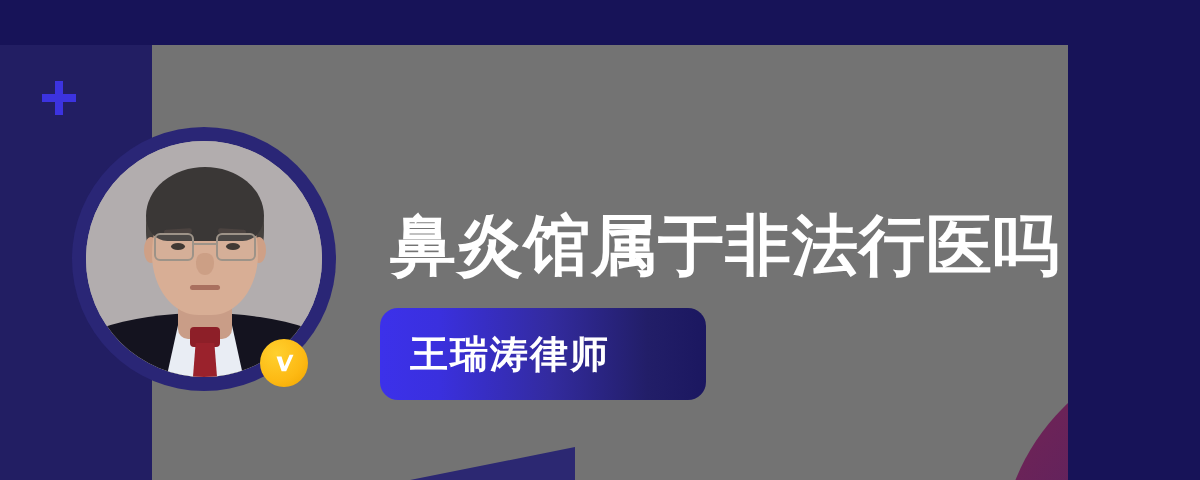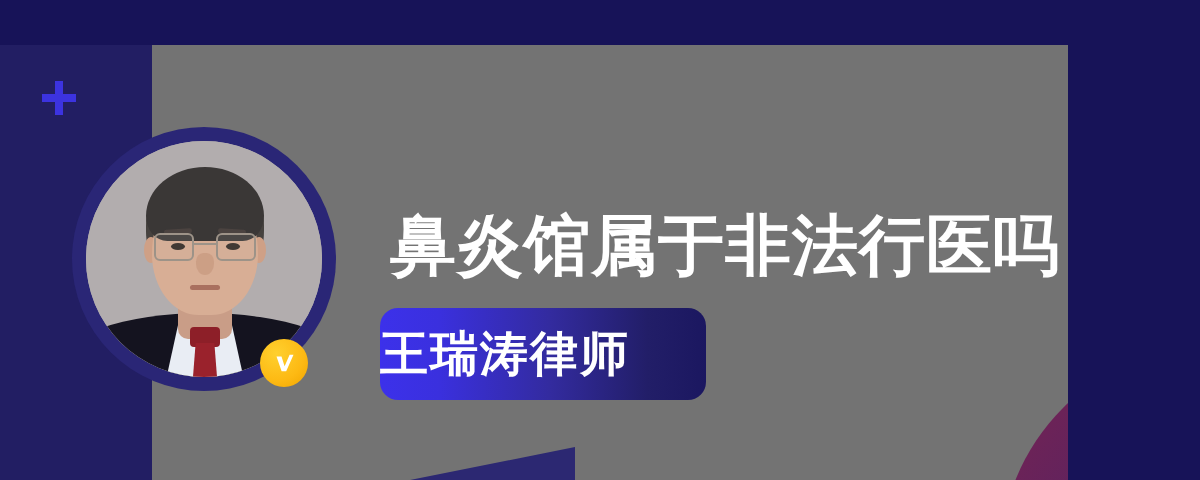--- a/index.html
+++ b/index.html
@@ -225,23 +225,24 @@
   .name-badge {
     position:absolute; left:380px; top:263px;
     width:326px; height:92px;
     border-radius:18px;
     background:linear-gradient(90deg, #3c31ea 0%, #3a30de 18%, #332b9f 52%, #221e68 82%, #1b1760 100%);
     z-index:6;
     display:flex; align-items:center;
   }
   .name-badge .name-text {
     color:#ffffff;
-    font-size:48px;
+    font-size:38px;
     font-weight:bold;
     letter-spacing:2px;
+    padding-left:30px;
     white-space:nowrap;
   }
 </style>
 </head>
 <body>
 
 <div class="banner">
 
   <div class="deco-left-band"></div>
   <div class="deco-triangle"></div>

